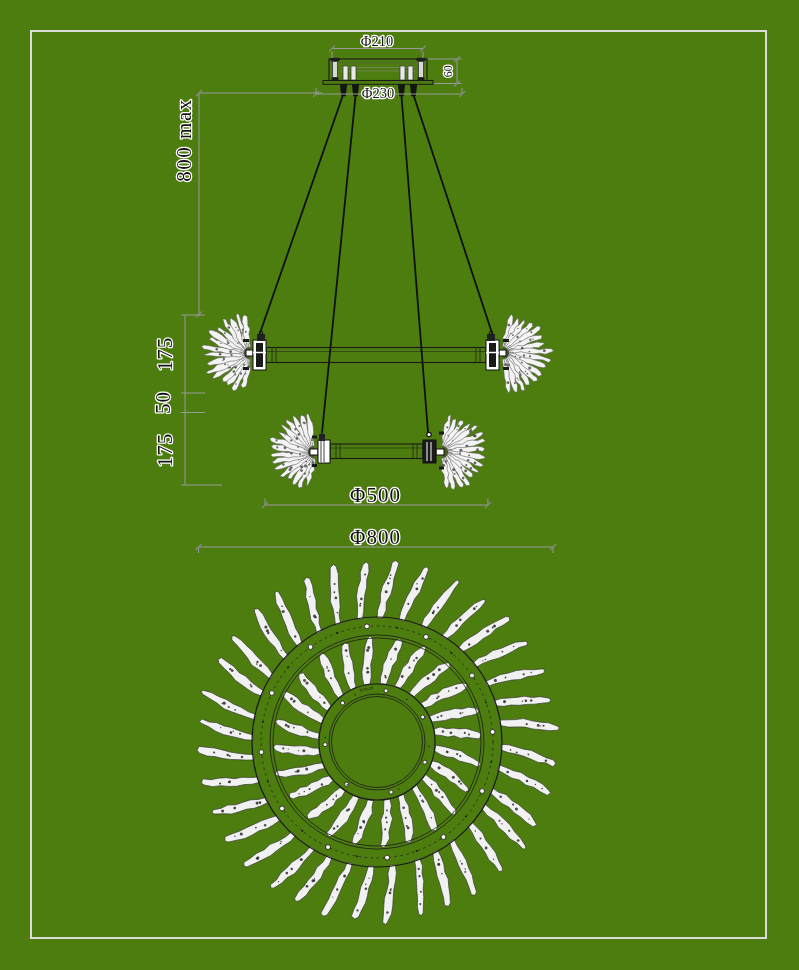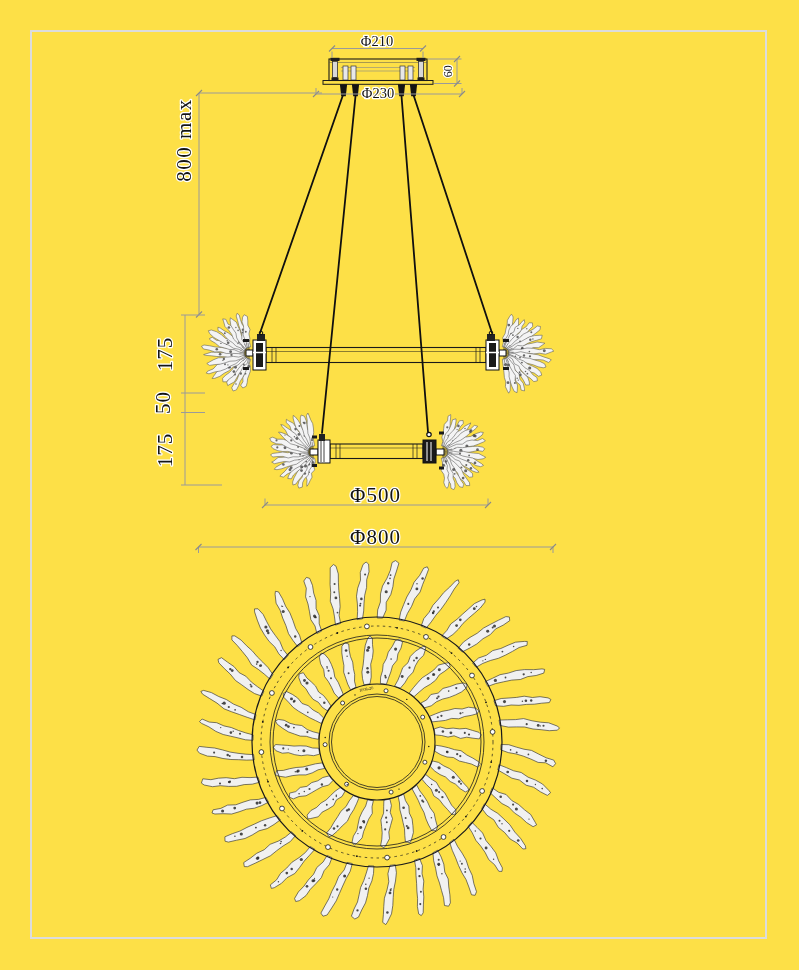--- a/index.html
+++ b/index.html
@@ -1,16 +1,16 @@
 <!DOCTYPE html>
 <html><head>
 <meta charset="utf-8">
 <style>
   html,body{margin:0;padding:0;background:#ffffff;}
-  #stage{position:relative;width:799px;height:970px;background:#fde047;overflow:hidden;
+  #stage{position:relative;width:799px;height:970px;background:#4d7c0f;overflow:hidden;
          font-family:"Liberation Serif", serif;}
   svg{position:absolute;left:0;top:0;}
   .frame{fill:none;stroke:#dcdcdc;stroke-width:2;}
   .ln{stroke:#1a1a1a;fill:none;}
   .dim-line{stroke:#9a9a9a;stroke-width:1;fill:none;}
   .dim-tick{stroke:#8a8a8a;stroke-width:1.1;}
   .dim-text{font-family:"Liberation Serif", serif;fill:#141414;
             paint-order:stroke;stroke:#ffffff;stroke-width:2.5px;stroke-linejoin:round;}
   .fs14{font-size:14.5px;}
   .fs12{font-size:12px;}

